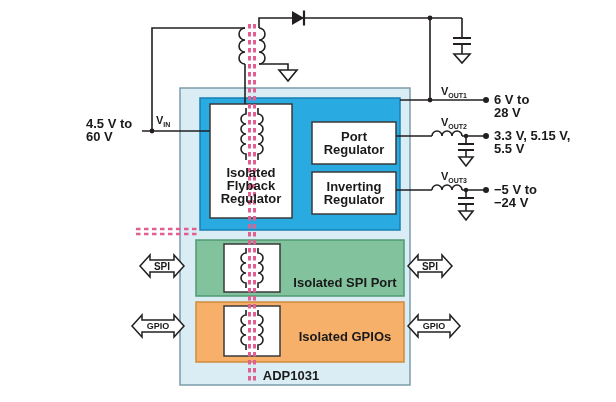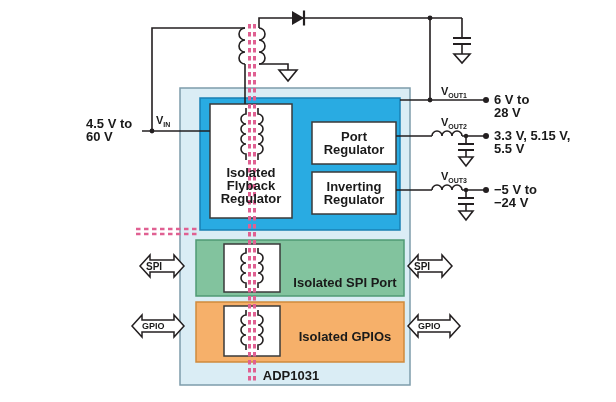--- a/index.html
+++ b/index.html
@@ -6,21 +6,21 @@
   .stage{
     position:relative;width:616px;height:402px;background:#ffffff;
     font-family:"Liberation Sans",sans-serif;color:#1a1a1a;overflow:hidden;
   }
   .stage svg{position:absolute;left:0;top:0;}
   .lbl{position:absolute;font-size:13px;font-weight:bold;line-height:13px;white-space:pre-line;}
   .center{text-align:center;}
   .right{}
   .pin{font-size:11px;font-weight:bold;}
   .pin sub{font-size:7px;}
-  .porttxt{position:absolute;font-weight:bold;text-align:left;line-height:13px;}
+  .porttxt{position:absolute;font-weight:bold;text-align:center;line-height:13px;}
   .wm{position:absolute;font-size:15px;font-weight:bold;text-align:right;
       color:var(--watermark-green,#8ccf5a);letter-spacing:.5px;}
   
   .wire{stroke:var(--wire,#231f20);stroke-width:1.6;fill:none;}
   .plate{stroke:var(--wire,#231f20);stroke-width:2.2;fill:none;}
   .coil{stroke:var(--wire,#231f20);stroke-width:1.6;fill:none;}
   .gnd{stroke:var(--wire,#231f20);stroke-width:1.6;fill:none;}
   .dot{fill:var(--wire,#231f20);}
   .diode{fill:var(--wire,#231f20);}
   .chipfill{fill:var(--chip-fill,#daedf5);stroke:#7d9cab;stroke-width:1.5;}

